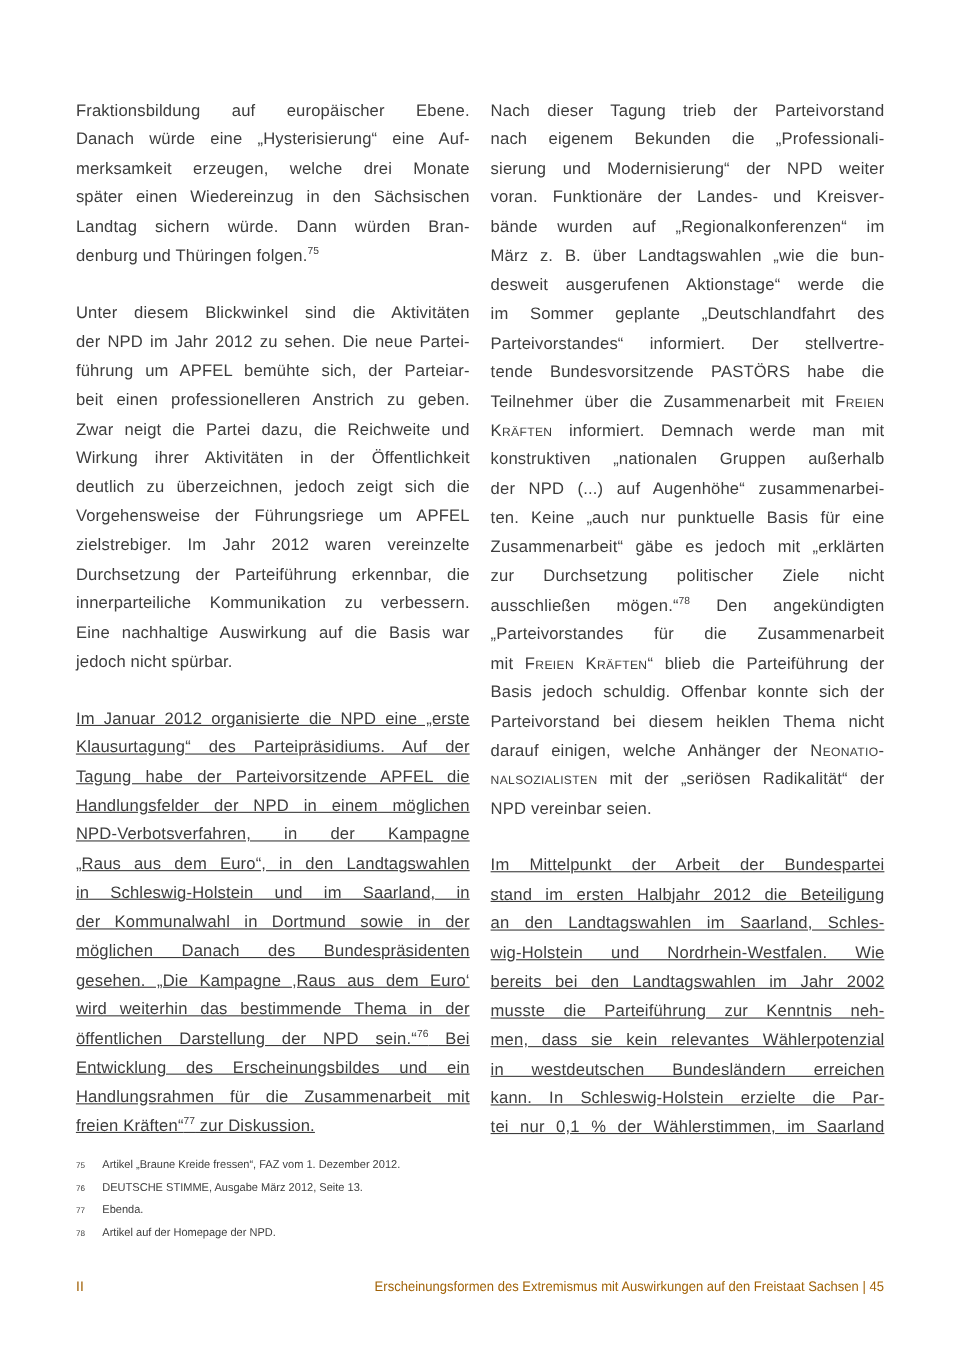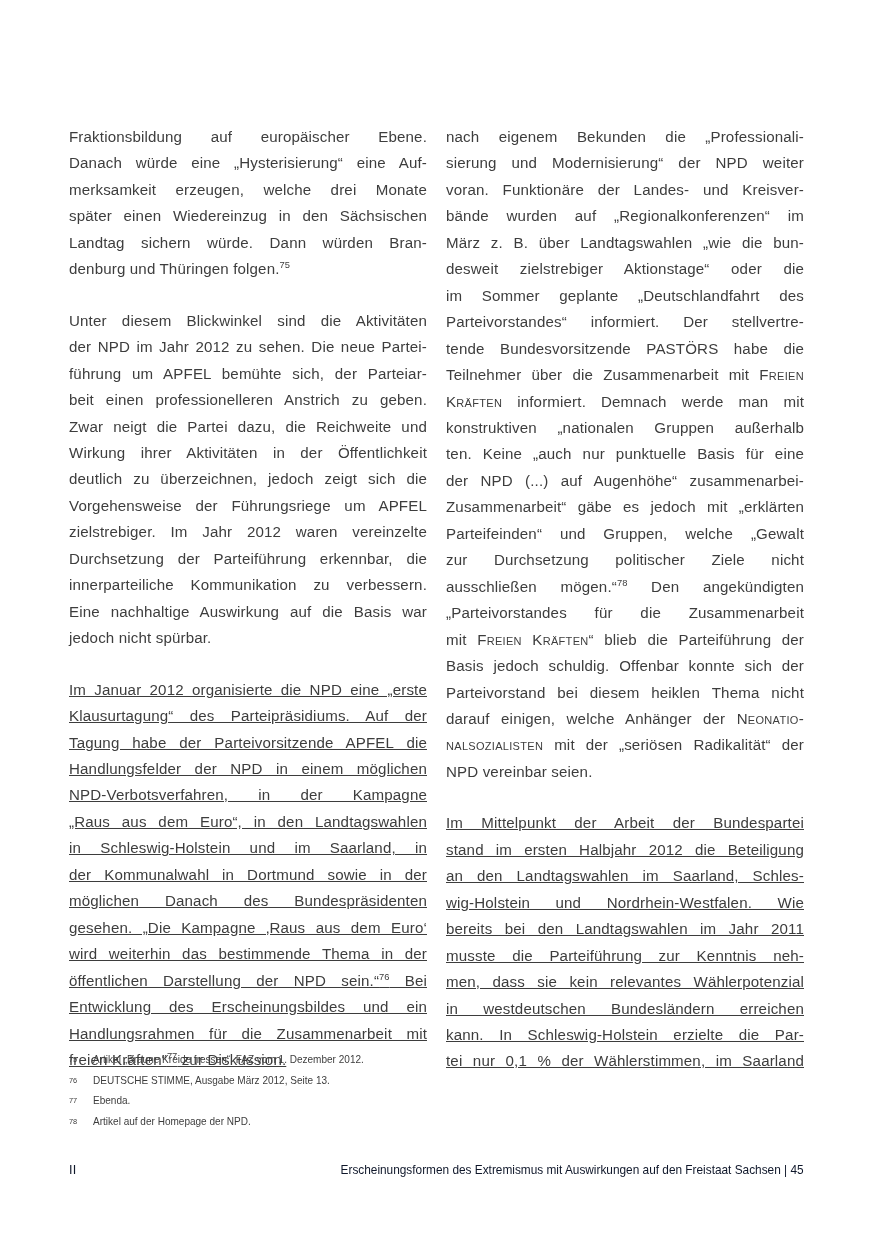--- a/index.html
+++ b/index.html
@@ -26,21 +26,20 @@
     position: absolute;
     left: 69px;
     top: 88px;
     width: 735px;
     display: flex;
     flex-direction: row;
     gap: 19px;
   }
   .col {
     width: 358px;
-    margin-top: 36px;
   }
   .para {
     margin: 0 0 25px 0;
     font-size: 15.1px;
     line-height: 26.45px;
     color: #3d3d3d;
     letter-spacing: 0.01em;
   }
   .para:last-child { margin-bottom: 0; text-decoration: underline; }
   
@@ -96,21 +95,21 @@
     position: absolute;
     left: 69px;
     top: 1162px;
     width: 735px;
     display: flex;
     flex-direction: row;
     align-items: baseline;
     justify-content: space-between;
     font-size: 12.6px;
     line-height: 17px;
-    color: #0f172a;
+    color: #a16207;
   }
   .footer-left {
     letter-spacing: 0.02em;
   }
   .footer-right {
     transform: scaleX(0.94);
     transform-origin: right center;
     white-space: nowrap;
   }
 </style>
@@ -164,38 +163,38 @@
         <span class="ln">Entwicklung des Erscheinungsbildes und ein</span>
         <span class="ln">Handlungsrahmen für die Zusammenarbeit mit</span>
         <span class="ln last"><span>freien Kräften“</span><sup class="fn">77</sup><span> zur Diskussion.</span></span>
       </p>
 
     </div>
 
     <div class="col">
 
       <p class="para">
+        <span class="ln">Nach dieser Tagung trieb der Parteivorstand</span>
         <span class="ln">nach eigenem Bekunden die „Professionali-</span>
         <span class="ln">sierung und Modernisierung“ der NPD weiter</span>
         <span class="ln">voran. Funktionäre der Landes- und Kreisver-</span>
         <span class="ln">bände wurden auf „Regionalkonferenzen“ im</span>
         <span class="ln">März z. B. über Landtagswahlen „wie die bun-</span>
-        <span class="ln">desweit zielstrebiger Aktionstage“ oder die</span>
+        <span class="ln">desweit ausgerufenen Aktionstage“ werde die</span>
         <span class="ln">im Sommer geplante „Deutschlandfahrt des</span>
         <span class="ln">Parteivorstandes“ informiert. Der stellvertre-</span>
         <span class="ln">tende Bundesvorsitzende PASTÖRS habe die</span>
 
         <span class="ln"><span>Teilnehmer über die Zusammenarbeit mit </span><span class="sc">Freien</span></span>
         <span class="ln"><span class="sc">Kräften</span><span> informiert. Demnach werde man mit</span></span>
 
         <span class="ln">konstruktiven „nationalen Gruppen außerhalb</span>
+        <span class="ln">der NPD (...) auf Augenhöhe“ zusammenarbei-</span>
         <span class="ln">ten. Keine „auch nur punktuelle Basis für eine</span>
-        <span class="ln">der NPD (...) auf Augenhöhe“ zusammenarbei-</span>
         <span class="ln">Zusammenarbeit“ gäbe es jedoch mit „erklärten</span>
-        <span class="ln">Parteifeinden“ und Gruppen, welche „Gewalt</span>
         <span class="ln">zur Durchsetzung politischer Ziele nicht</span>
 
         <span class="ln"><span>ausschließen mögen.“</span><sup class="fn">78</sup><span> Den angekündigten</span></span>
 
         <span class="ln">„Parteivorstandes für die Zusammenarbeit</span>
 
         <span class="ln"><span>mit </span><span class="sc">Freien</span><span> </span><span class="sc">Kräften</span><span>“ blieb die Parteiführung der</span></span>
 
         <span class="ln">Basis jedoch schuldig. Offenbar konnte sich der</span>
         <span class="ln">Parteivorstand bei diesem heiklen Thema nicht</span>
@@ -204,21 +203,21 @@
         <span class="ln"><span class="sc">nalsozialisten</span><span> mit der „seriösen Radikalität“ der</span></span>
 
         <span class="ln last">NPD vereinbar seien.</span>
       </p>
 
       <p class="para">
         <span class="ln">Im Mittelpunkt der Arbeit der Bundespartei</span>
         <span class="ln">stand im ersten Halbjahr 2012 die Beteiligung</span>
         <span class="ln">an den Landtagswahlen im Saarland, Schles-</span>
         <span class="ln">wig-Holstein und Nordrhein-Westfalen. Wie</span>
-        <span class="ln">bereits bei den Landtagswahlen im Jahr 2011</span>
+        <span class="ln">bereits bei den Landtagswahlen im Jahr 2002</span>
         <span class="ln">musste die Parteiführung zur Kenntnis neh-</span>
         <span class="ln">men, dass sie kein relevantes Wählerpotenzial</span>
         <span class="ln">in westdeutschen Bundesländern erreichen</span>
         <span class="ln">kann. In Schleswig-Holstein erzielte die Par-</span>
         <span class="ln">tei nur 0,1 % der Wählerstimmen, im Saarland</span>
       </p>
 
     </div>
   </div>
 

